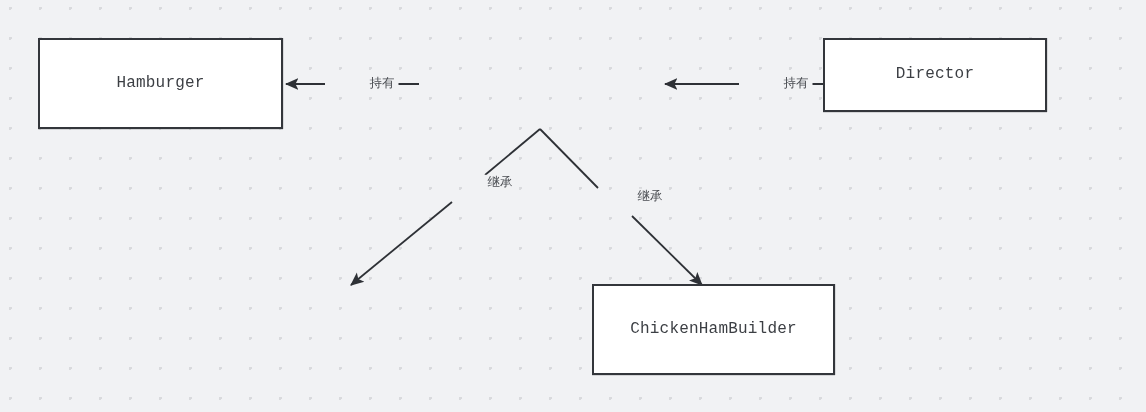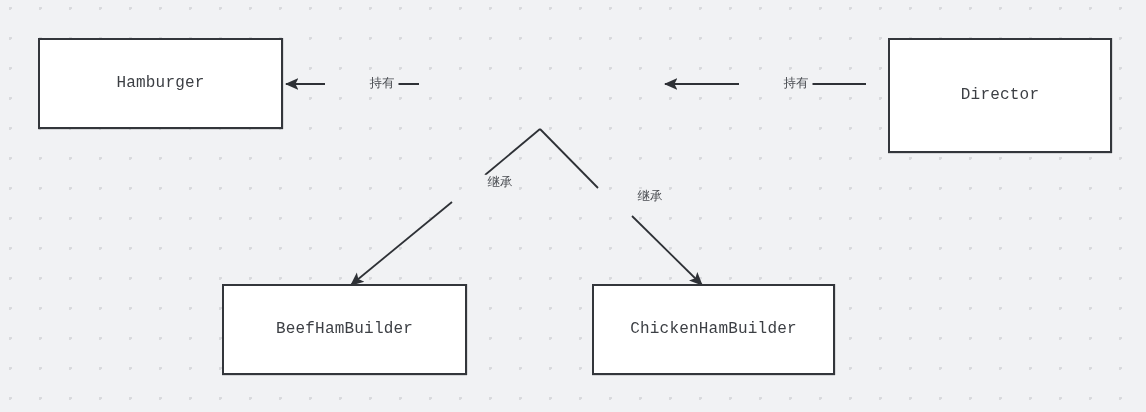--- a/index.html
+++ b/index.html
@@ -89,27 +89,24 @@
       <line x1="540" y1="129" x2="598" y2="188" stroke="#2e3136" stroke-width="1.8"></line>
       <line x1="632" y1="216" x2="702" y2="285" stroke="#2e3136" stroke-width="1.8" marker-end="url(#arrowhead)"></line>
     </g>
   </svg>
 
   <div class="node" style="left:38px; top:38px; width:245px; height:91px;">
     <span class="node-label">Hamburger</span>
   </div>
 
 
-  <div class="node" style="left:888px; top:38px; width:224px; height:115px;">
+  <div class="node" style="left:823px; top:38px; width:224px; height:74px;">
     <span class="node-label">Director</span>
   </div>
 
-  <div class="node" style="left:222px; top:284px; width:245px; height:91px;">
-    <span class="node-label">BeefHamBuilder</span>
-  </div>
 
   <div class="node" style="left:580px; top:284px; width:243px; height:91px;margin-left:12px;">
     <span class="node-label">ChickenHamBuilder</span>
   </div>
 
   <div class="edge-label" style="left:348px; top:84px;">持有</div>
 
   <div class="edge-label" style="left:762px; top:84px;">持有</div>
 
   <div class="edge-label" style="left:466px; top:183px;">继承</div>

